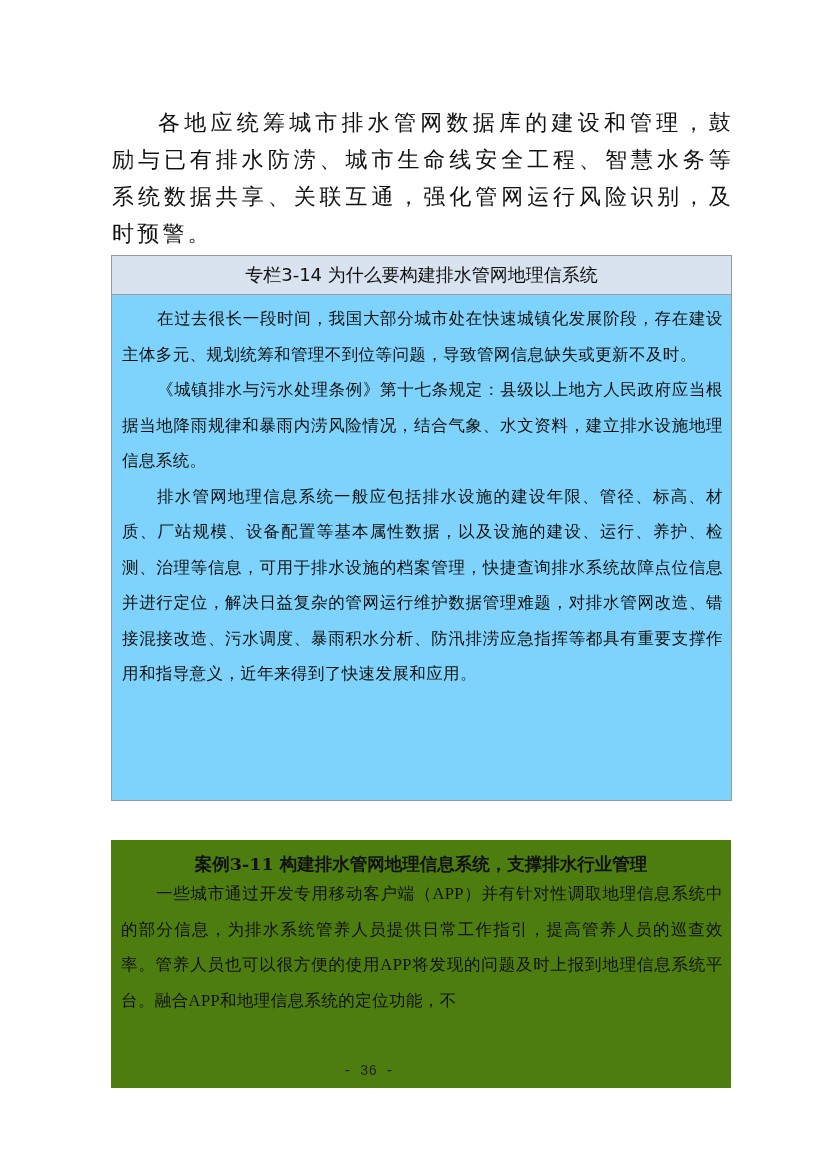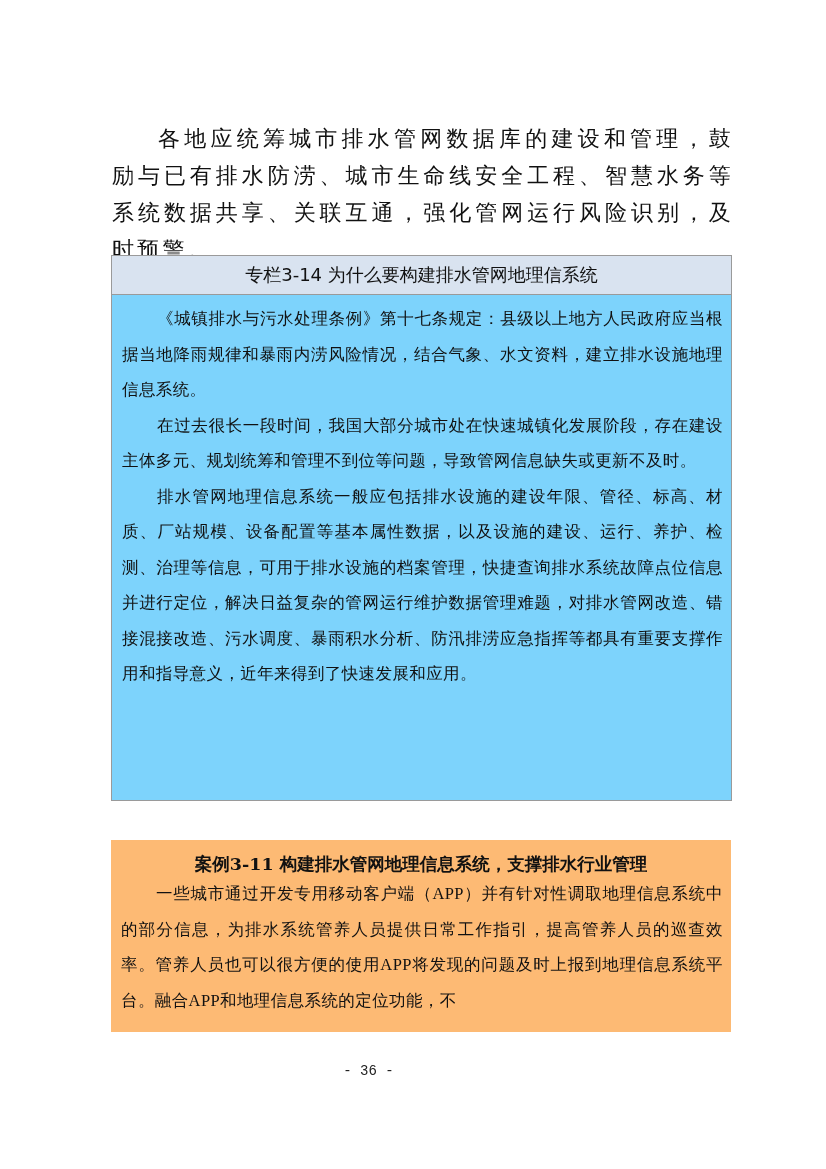--- a/index.html
+++ b/index.html
@@ -1,50 +1,50 @@
 <!DOCTYPE html>
 <html><head>
 <meta charset="utf-8">
 <style>
   html, body { margin: 0; padding: 0; background: #ffffff; }
   body { width: 826px; height: 1169px; position: relative; overflow: hidden;
          font-family: "DejaVu Serif", "Liberation Serif", serif; color: #111; }
-  .intro { position: absolute; left: 112px; top: 120px; width: 622px; }
+  .intro { position: absolute; left: 112px; top: 104px; width: 622px; }
   .intro p { margin: 0; font-size: 22px; line-height: 37px; letter-spacing: 3.2px; text-align: justify; }
   .intro p.first { text-indent: 46px; }
   .column-box { position: absolute; left: 111px; top: 255px; width: 619px; height: 544px;
                 border: 1px solid #9a9a9a; background: #7dd3fc; }
   .column-head { height: 38px; background: #d9e3f0; border-bottom: 1px solid #9a9a9a;
                  text-align: center; font-family: "DejaVu Sans", "Liberation Sans", sans-serif;
                  font-size: 18px; line-height: 38px; color: #111; }
   .column-body { padding: 6px 8px 0 10px; }
   .column-body p { margin: 0; font-size: 16.5px; line-height: 35.5px; text-align: justify; letter-spacing: 0.4px; }
   .column-body p.ind { text-indent: 35px; }
-  .case-box { position: absolute; left: 111px; top: 840px; width: 620px; height: 192px;
-              background: #fdba74; }
+  .case-box { position: absolute; left: 111px; top: 840px; width: 620px; height: 248px;
+              background: #4d7c0f; }
   .case-head { text-align: center; font-weight: bold; font-size: 17.5px; line-height: 24px;
                padding-top: 12px; color: #111; }
   .case-body { padding: 0 8px 0 10px; }
   .case-body p { margin: 0; font-size: 16.5px; line-height: 35.5px; text-align: justify; letter-spacing: 0.4px; }
   .case-body p.ind { text-indent: 35px; font-family: Liberation Serif, serif; }
   .page-num { position: absolute; left: 0; width: 737px; top: 1063px; text-align: center;
               font-family: Liberation Mono, monospace; font-size: 14px; color: #222; }
 </style>
 </head>
 <body>
 
 <div class="intro">
   <p class="first">各地应统筹城市排水管网数据库的建设和管理，鼓励与已有排水防涝、城市生命线安全工程、智慧水务等系统数据共享、关联互通，强化管网运行风险识别，及时预警。</p>
 </div>
 
 <div class="column-box">
   <div class="column-head">专栏3-14  为什么要构建排水管网地理信系统</div>
   <div class="column-body">
+    <p class="ind">在过去很长一段时间，我国大部分城市处在快速城镇化发展阶段，存在建设主体多元、规划统筹和管理不到位等问题，导致管网信息缺失或更新不及时。</p>
     <p class="ind">《城镇排水与污水处理条例》第十七条规定：县级以上地方人民政府应当根据当地降雨规律和暴雨内涝风险情况，结合气象、水文资料，建立排水设施地理信息系统。</p>
-    <p class="ind">在过去很长一段时间，我国大部分城市处在快速城镇化发展阶段，存在建设主体多元、规划统筹和管理不到位等问题，导致管网信息缺失或更新不及时。</p>
     <p class="ind">排水管网地理信息系统一般应包括排水设施的建设年限、管径、标高、材质、厂站规模、设备配置等基本属性数据，以及设施的建设、运行、养护、检测、治理等信息，可用于排水设施的档案管理，快捷查询排水系统故障点位信息并进行定位，解决日益复杂的管网运行维护数据管理难题，对排水管网改造、错接混接改造、污水调度、暴雨积水分析、防汛排涝应急指挥等都具有重要支撑作用和指导意义，近年来得到了快速发展和应用。</p>
   </div>
 </div>
 
 <div class="case-box">
   <div class="case-head">案例3-11  构建排水管网地理信息系统，支撑排水行业管理</div>
   <div class="case-body">
     <p class="ind">一些城市通过开发专用移动客户端（APP）并有针对性调取地理信息系统中的部分信息，为排水系统管养人员提供日常工作指引，提高管养人员的巡查效率。管养人员也可以很方便的使用APP将发现的问题及时上报到地理信息系统平台。融合APP和地理信息系统的定位功能，不</p>
   </div>
 </div>

